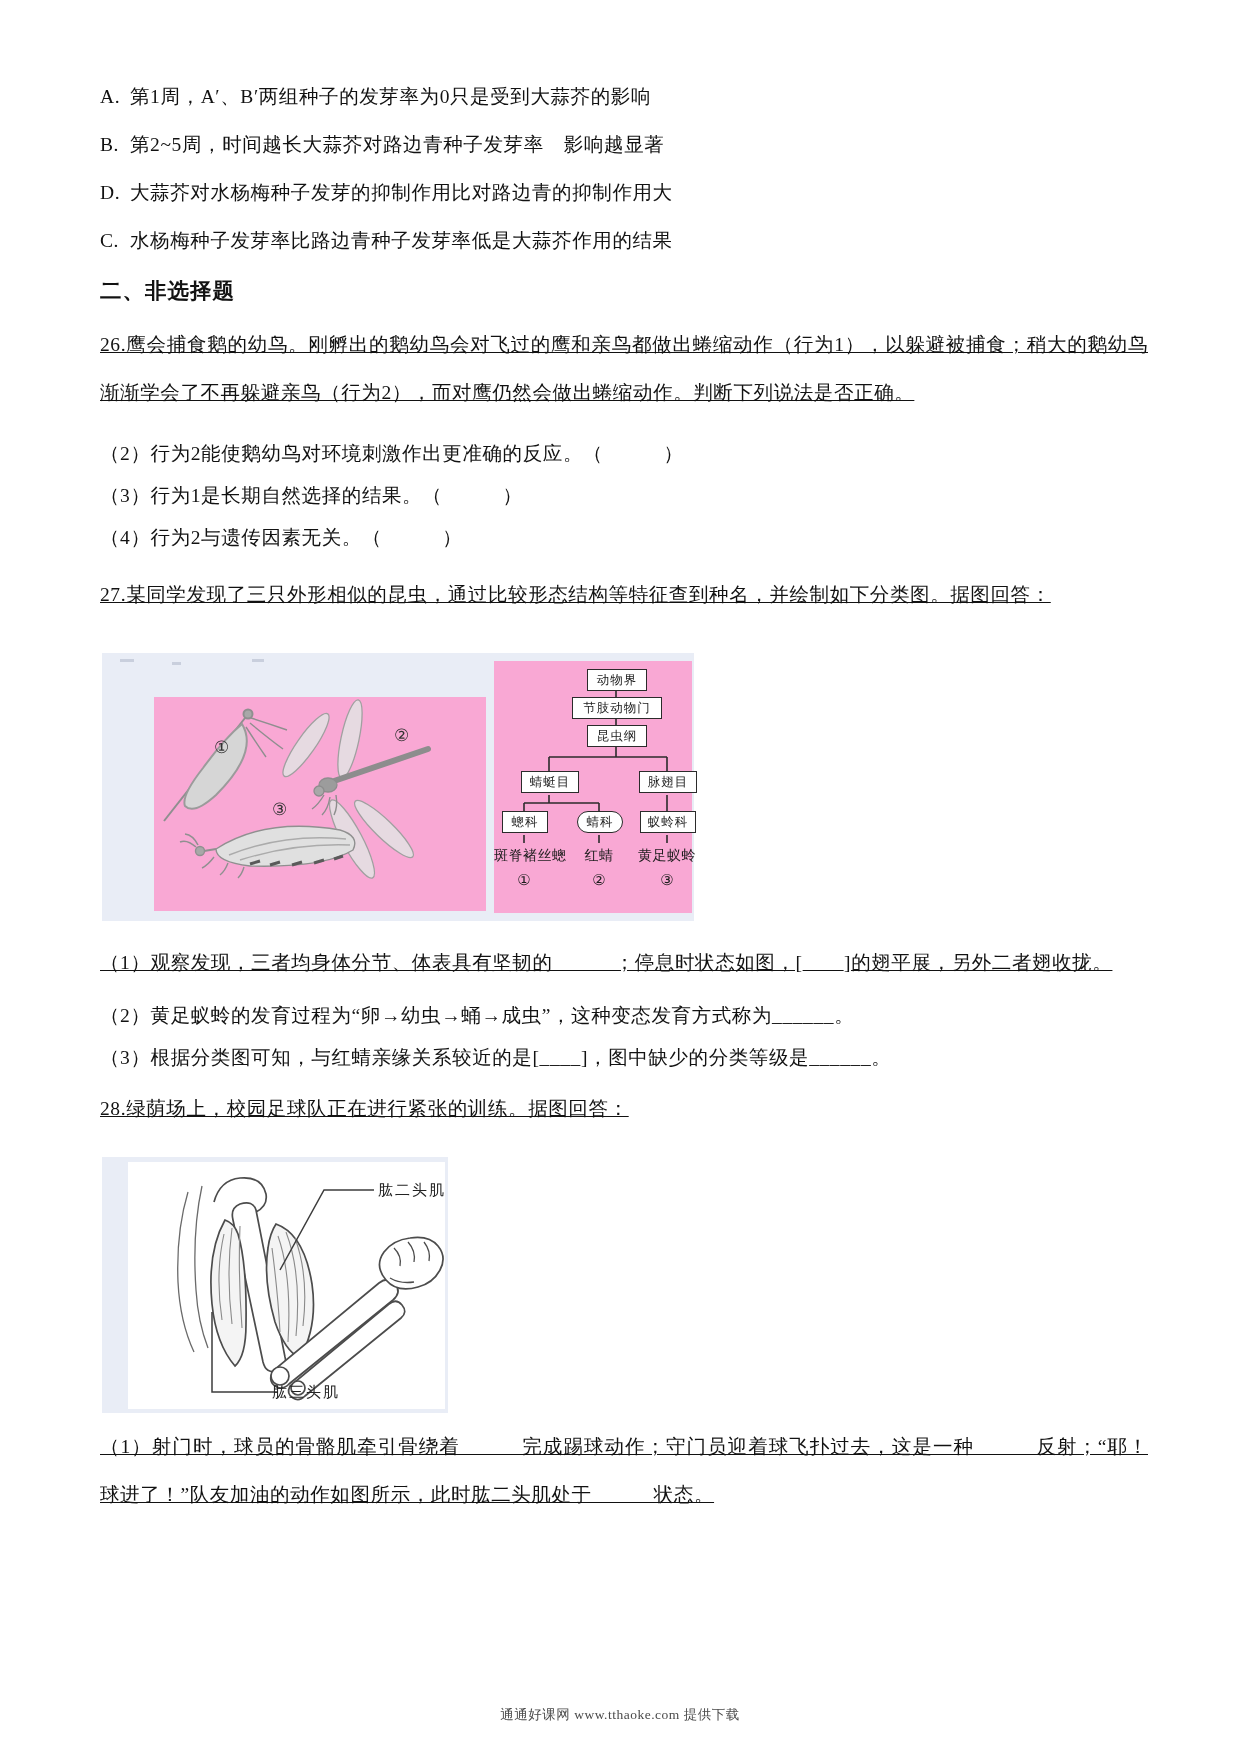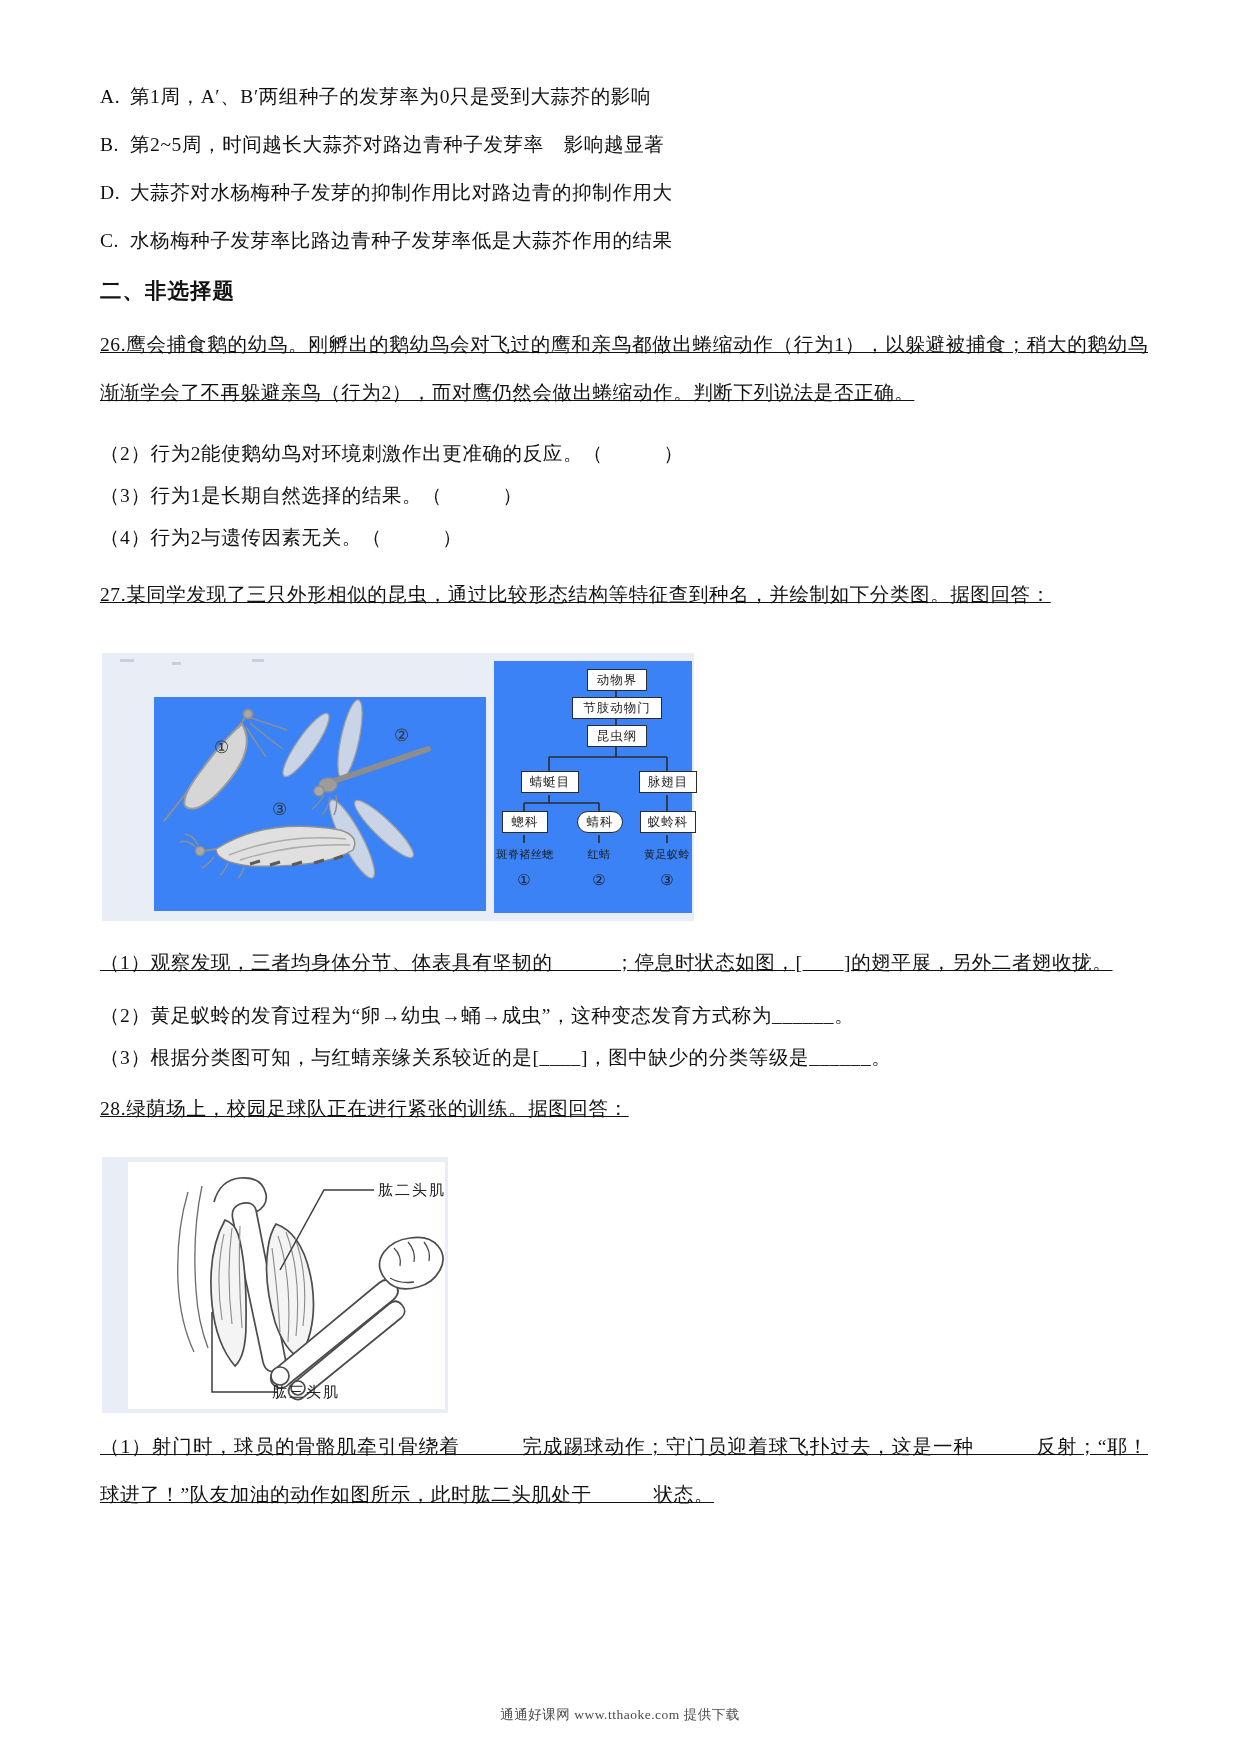--- a/index.html
+++ b/index.html
@@ -56,41 +56,41 @@
 
   
   .fig1{
     position:relative;
     width:592px;
     height:268px;
     margin:34px 0 18px 2px;
     background:#e9edf6;
   }
   .fig1 .smudge{position:absolute;background:#c9cfdd;height:3px;}
-  .panel{position:absolute;background:#3b82f6;}
+  .panel{position:absolute;background:#f9a8d4;}
   .insect-panel{left:52px;top:44px;width:332px;height:214px;}
   .chart-panel{left:392px;top:8px;width:198px;height:252px;}
   .insect-num{
     position:absolute;
     font-size:17px;
     color:#333;
   }
   .fc-box{
     position:absolute;
     border:1.5px solid #2b2b2b;
     background:#fff;
     font-size:12.5px;
     line-height:20px;
     text-align:center;
     letter-spacing:1px;
     color:#1c1c1c;
   }
   .fc-text{
     position:absolute;
-    font-size:11px;
+    font-size:14px;
     text-align:center;
     letter-spacing:0.5px;
     color:#1c1c1c;
     white-space:nowrap;
   }
   .fc-num{
     position:absolute;
     font-size:15px;
     text-align:center;
     color:#1c1c1c;

